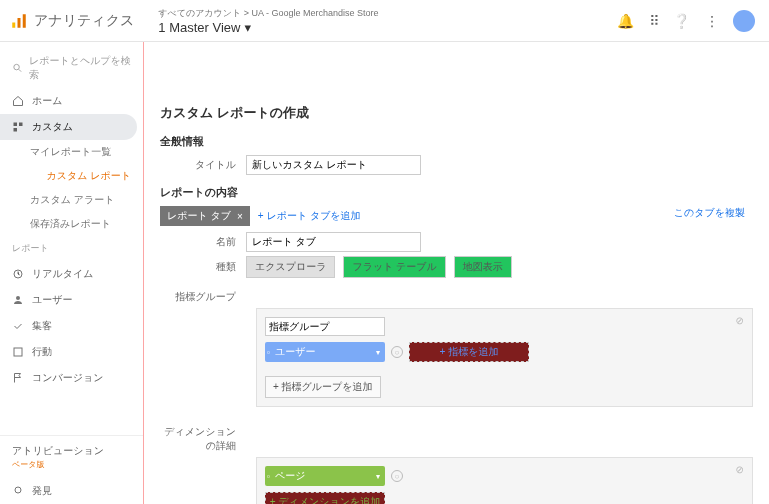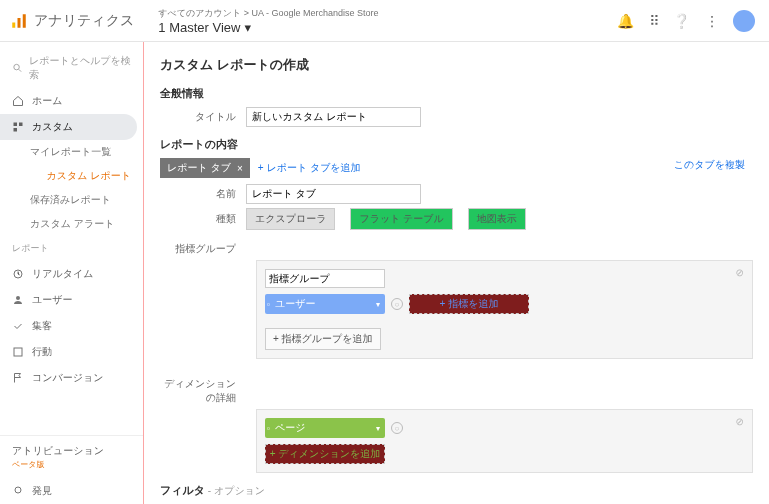--- a/index.html
+++ b/index.html
@@ -17,31 +17,31 @@
 .nav-head { font-size: 9px; color: #9e9e9e; padding: 6px 12px; }
 .nav-item { display: flex; align-items: center; gap: 8px; padding: 6px 12px; color: #616161; font-size: 10px; cursor: pointer; }
 .nav-item svg { width: 12px; height: 12px; }
 .nav-item.active { background: #e8eaed; color: #212121; font-weight: 500; border-radius: 0 14px 14px 0; margin-right: 6px; }
 .nav-sub { padding: 5px 12px 5px 30px; font-size: 10px; color: #757575; cursor: pointer; }
 .nav-sub.hl { color: #e8710a; text-align: right; }
 .side-bottom { margin-top: auto; border-top: 1px solid #eee; }
 .attr { padding: 8px 12px; font-size: 10px; color: #616161; }
 .beta { font-size: 8px; color: #e8710a; }
 .main { flex: 1; padding: 14px 16px; overflow-y: auto; }
-.h1 { font-size: 13px; font-weight: 700; color: #333; margin-bottom: 12px; }
+.h1 { font-size: 13px; font-weight: 700; color: #333; margin-bottom: 12px; margin-top: 48px; }
 .h2 { font-size: 11px; font-weight: 700; color: #333; margin: 10px 0 6px; }
 .h2 .opt { font-weight: 400; color: #999; font-size: 10px; }
 .row { display: flex; align-items: center; margin: 4px 0; }
 .lbl { width: 86px; text-align: right; font-size: 10px; color: #666; padding-right: 10px; }
 .fld input[type=text] { border: 1px solid #ccc; padding: 3px 5px; font-size: 10px; width: 175px; height: 20px; }
 .tabs { display: flex; align-items: center; gap: 8px; margin: 6px 0; }
 .tab-chip { background: #757575; color: #fff; font-size: 10px; padding: 3px 7px; display: flex; align-items: center; gap: 6px; }
 .tab-chip .x { cursor: pointer; }
 .link { color: #1a73e8; font-size: 10px; cursor: pointer; }
-.btn-grp { display: flex; gap: 15px; }
+.btn-grp { display: flex; gap: 8px; }
 .btn-grp button { border: 1px solid #ccc; background: #22c55e; font-size: 10px; padding: 3px 8px; cursor: pointer; color: #555; }
 .btn-grp button.on { background: #e0e0e0; }
 .panel { background: #f5f5f5; border: 1px solid #e0e0e0; padding: 8px; margin-left: 96px; margin-top: 4px; position: relative; }
 .panel .close { position: absolute; top: 6px; right: 8px; color: #bbb; cursor: pointer; font-size: 10px; }
 .pill-row { display: flex; align-items: center; gap: 6px; margin-top: 6px; }
 .pill { position: relative; width: 120px; height: 20px; display: flex; align-items: center; padding: 0 18px 0 10px; font-size: 10px; color: #fff; border-radius: 2px; }
 .pill.blue { background: #7baaf7; }
 .pill.green { background: #8bc34a; }
 .caret { position: absolute; right: 5px; font-size: 8px; }
 .lock { position: absolute; left: 2px; font-size: 8px; }
@@ -101,22 +101,22 @@
     <div class="nav-item active">
         <svg viewBox="0 0 24 24">
           <rect x="3" y="3" width="7" height="7" fill="#616161"></rect>
           <rect x="14" y="3" width="7" height="7" fill="#616161"></rect>
           <rect x="3" y="14" width="7" height="7" fill="#616161"></rect>
         </svg>
         <span>カスタム</span>
       </div>
     <div class="nav-sub">マイレポート一覧</div>
     <div class="nav-sub hl">カスタム レポート</div>
+    <div class="nav-sub">カスタム アラート</div>
     <div class="nav-sub">保存済みレポート</div>
-    <div class="nav-sub">カスタム アラート</div>
     <div class="nav-head">レポート</div>
     <div class="nav-item">
         <svg viewBox="0 0 24 24">
           <circle cx="12" cy="12" r="8" fill="none" stroke="#757575" stroke-width="2"></circle>
           <path d="M12 7v5l3 2" stroke="#757575" stroke-width="2"></path>
         </svg>
         <span>リアルタイム</span>
       </div>
     <div class="nav-item">
         <svg viewBox="0 0 24 24">

